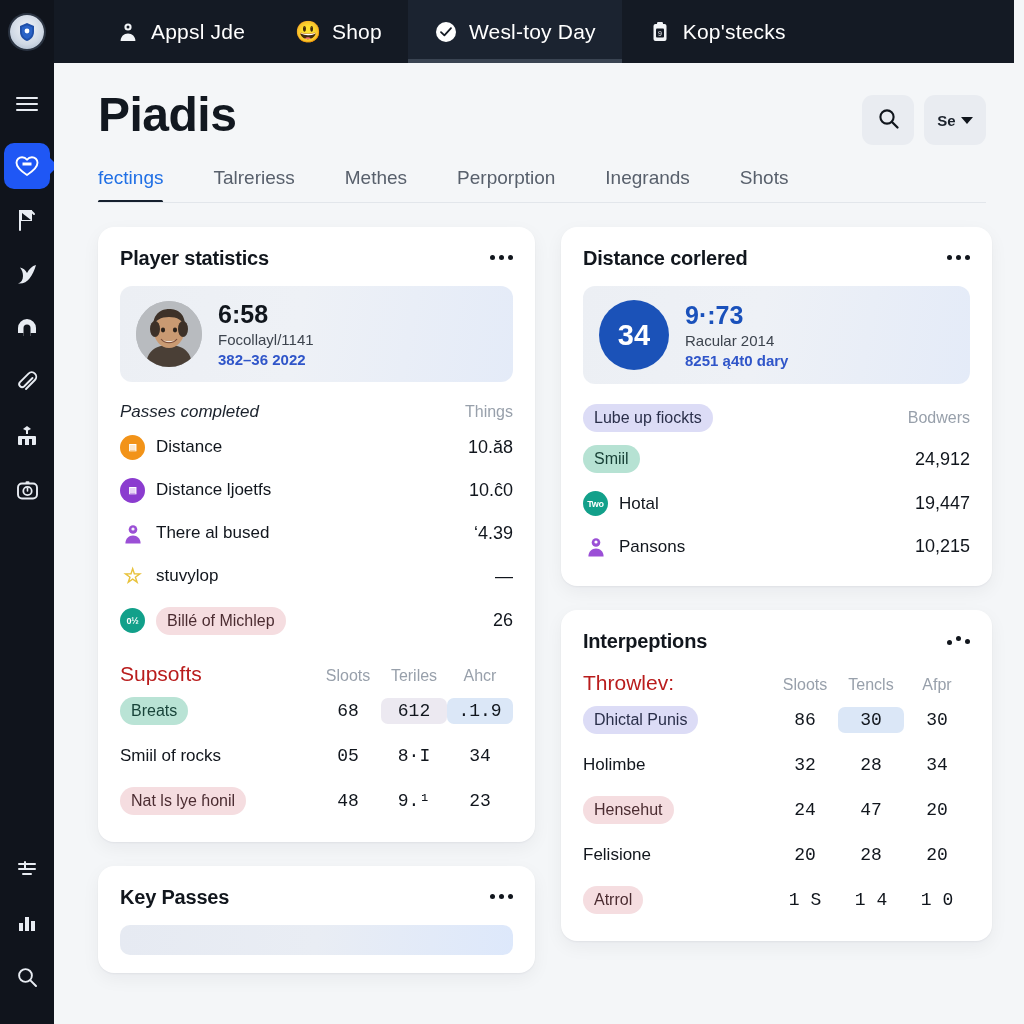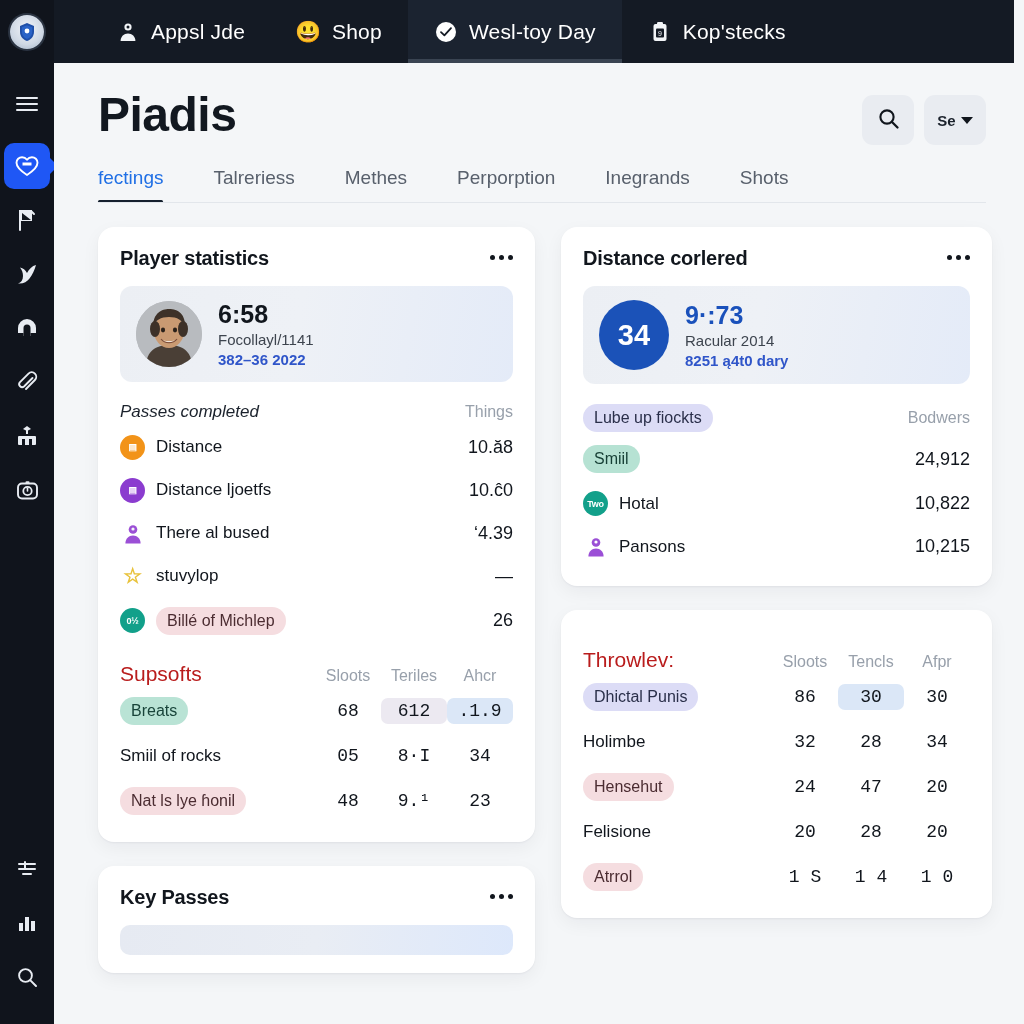--- a/index.html
+++ b/index.html
@@ -576,40 +576,48 @@
                 <span class="pill mint2">Smiil</span>
               </div>
               <span class="val">24,912</span>
             </div>
 
             <div class="row">
               <div class="left">
                 <span class="badge teal">Two</span>
                 <span class="name">Hotal</span>
               </div>
-              <span class="val">10,822</span>
+              <span class="val">19,447</span>
             </div>
 
 
             <div class="row">
               <div class="left">
                 <span class="badge fig">
                   <svg width="20" height="21" viewBox="0 0 20 21">
                     <circle cx="10" cy="6.5" r="4.3" fill="#9b4fd6"></circle>
                     <path d="M2.4 20.5 C2.4 15.5 5.8 12.4 10 12.4 C14.2 12.4 17.6 15.5 17.6 20.5 Z" fill="#9b4fd6"></path>
                     <circle cx="10" cy="6" r="1.6" fill="#ffffff"></circle>
                   </svg>
                 </span>
                 <span class="name">Pansons</span>
               </div>
               <span class="val">10,215</span>
             </div>
           </div>
 
           <div class="card">
+            <div class="card-head">
+              <div class="card-title">Interpeptions</div>
+              <div class="dots tilt">
+                  <i></i>
+                  <i></i>
+                  <i></i>
+                </div>
+            </div>
 
             <div class="tbl-head">
               <div class="t-lbl">Throwlev:</div>
               <div class="tbl-cols">
                 <span>Sloots</span>
                 <span>Tencls</span>
                 <span>Afpr</span>
               </div>
             </div>
 

